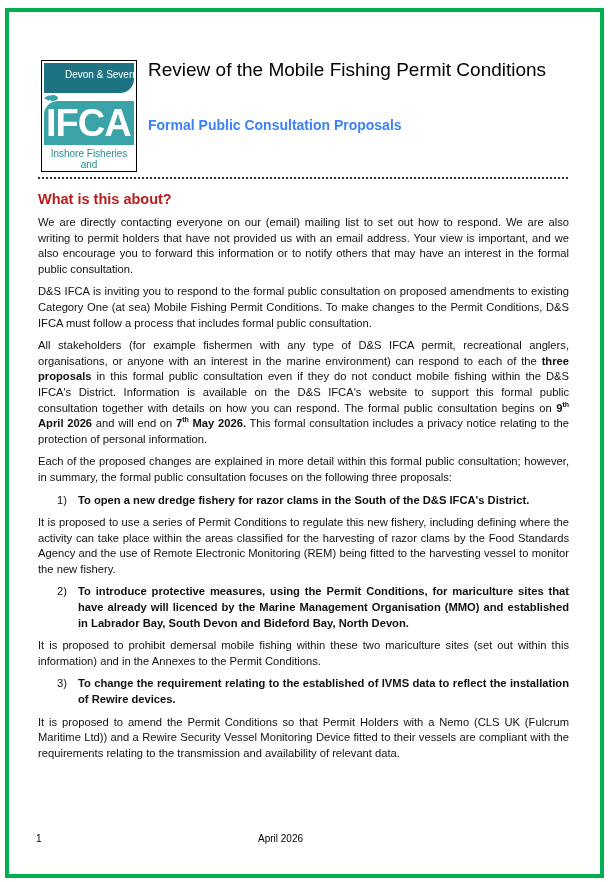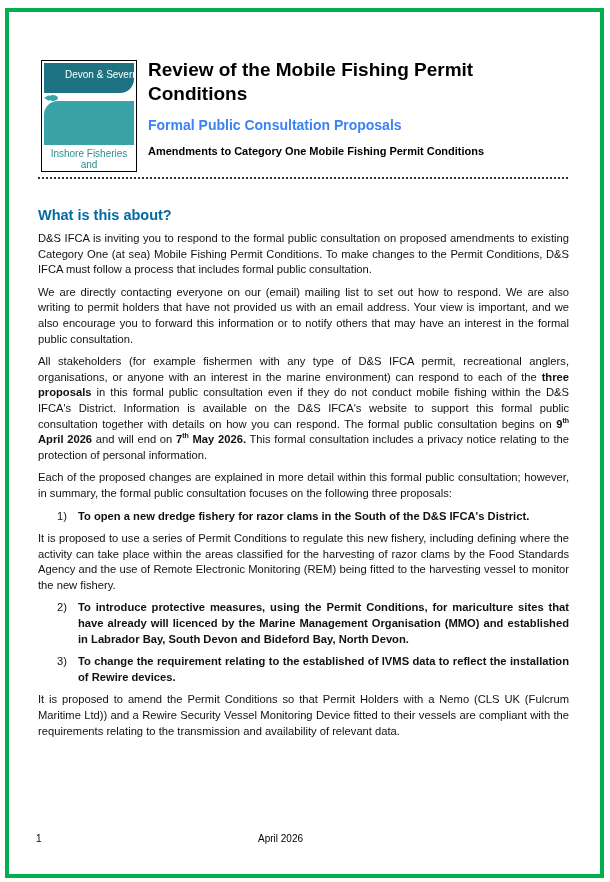--- a/index.html
+++ b/index.html
@@ -112,21 +112,21 @@
       text-align: center;
       font-size: 10px;
       color: #2a8d93;
       line-height: 11px;
     }
     .title {
       position: absolute;
       left: 112px;
       top: 0;
       font-size: 19px;
-      font-weight: bold;
+      font-weight: normal;
       line-height: 24px;
       width: 420px;
       color: #000;
     }
     .subtitle {
       position: absolute;
       left: 112px;
       top: 59px;
       font-size: 14px;
       font-weight: bold;
@@ -152,23 +152,23 @@
       position: absolute;
       left: 38px;
       top: 190px;
       width: 531px;
       font-size: 11.2px;
       line-height: 15.6px;
     }
     .content h2 {
       font-size: 14.5px;
       font-weight: bold;
-      margin: 16px 0 7px 0;
+      margin: 0 0 7px 0;
       line-height: 18px;
-      color: #0369a1;
+      color: #b91c1c;
     }
     .content p {
       margin: 0 0 7px 0;
       text-align: justify;
     }
     .content h2.second {
       margin-top: 6px;
     }
     .list-item {
       display: flex;
@@ -208,50 +208,51 @@
 
 <div class="page-frame"></div>
 
 <div class="header">
   <div class="logo">
     <div class="logo-top"></div>
     <span class="logo-top-text">Devon &amp; Severn</span>
     <div class="logo-wave"></div>
     <div class="logo-fish"></div>
     <div class="logo-mid"></div>
+    <span class="logo-ifca">IFCA</span>
     <div class="logo-bottom">
       <div>Inshore Fisheries and</div>
       <div>Conservation Authority</div>
     </div>
   </div>
   <div class="title">Review of the Mobile Fishing Permit Conditions</div>
   <div class="subtitle">Formal Public Consultation Proposals</div>
-  <div class="subsubtitle">Amendments to Category One Mobile Fishing Permit Conditions</div>
 </div>
 
 <div class="dotted-rule"></div>
 
 <div class="content">
   <h2>What is this about?</h2>
+  <p>We are directly contacting everyone on our (email) mailing list to set out how to respond.  We are also writing to permit holders that have not provided us with an email address.  Your view is important, and we also encourage you to forward this information or to notify others that may have an interest in the formal public consultation.</p>
   <p>D&amp;S IFCA is inviting you to respond to the formal public consultation on proposed amendments to existing Category One (at sea) Mobile Fishing Permit Conditions.  To make changes to the Permit Conditions, D&amp;S IFCA must follow a process that includes formal public consultation.</p>
-  <p>We are directly contacting everyone on our (email) mailing list to set out how to respond.  We are also writing to permit holders that have not provided us with an email address.  Your view is important, and we also encourage you to forward this information or to notify others that may have an interest in the formal public consultation.</p>
   <p><span>All stakeholders (for example fishermen with any type of D&amp;S IFCA permit, recreational anglers, organisations, or anyone with an interest in the marine environment) can respond to each of the </span><b>three proposals</b><span> in this formal public consultation even if they do not conduct mobile fishing within the D&amp;S IFCA's District.  Information is available on the D&amp;S IFCA's website to support this formal public consultation together with details on how you can respond.  The formal public consultation begins on </span><b><span>9</span><sup>th</sup><span> April 2026</span></b><span> and will end on </span><b><span>7</span><sup>th</sup><span> May 2026.</span></b><span>  This formal consultation includes a privacy notice relating to the protection of personal information.</span></p>
 
   <p>Each of the proposed changes are explained in more detail within this formal public consultation; however, in summary, the formal public consultation focuses on the following three proposals:</p>
 
   <div class="list-item">
     <span class="num">1)</span>
     <span class="text">To open a new dredge fishery for razor clams in the South of the D&amp;S IFCA's District.</span>
   </div>
   <p>It is proposed to use a series of Permit Conditions to regulate this new fishery, including defining where the activity can take place within the areas classified for the harvesting of razor clams by the Food Standards Agency and the use of Remote Electronic Monitoring (REM) being fitted to the harvesting vessel to monitor the new fishery.</p>
 
   <div class="list-item">
     <span class="num">2)</span>
     <span class="text">To introduce protective measures, using the Permit Conditions, for mariculture sites that have already will licenced by the Marine Management Organisation (MMO) and established in Labrador Bay, South Devon and Bideford Bay, North Devon.</span>
   </div>
+  <p>It is proposed to prohibit demersal mobile fishing within these two mariculture sites (set out within this information) and in the Annexes to the Permit Conditions.</p>
 
   <div class="list-item">
     <span class="num">3)</span>
     <span class="text">To change the requirement relating to the established of IVMS data to reflect the installation of Rewire devices.</span>
   </div>
   <p>It is proposed to amend the Permit Conditions so that Permit Holders with a Nemo (CLS UK (Fulcrum Maritime Ltd)) and a Rewire Security Vessel Monitoring Device fitted to their vessels are compliant with the requirements relating to the transmission and availability of relevant data.</p>
 </div>
 
 <div class="footer-page">1</div>
 <div class="footer-date">April 2026</div>

